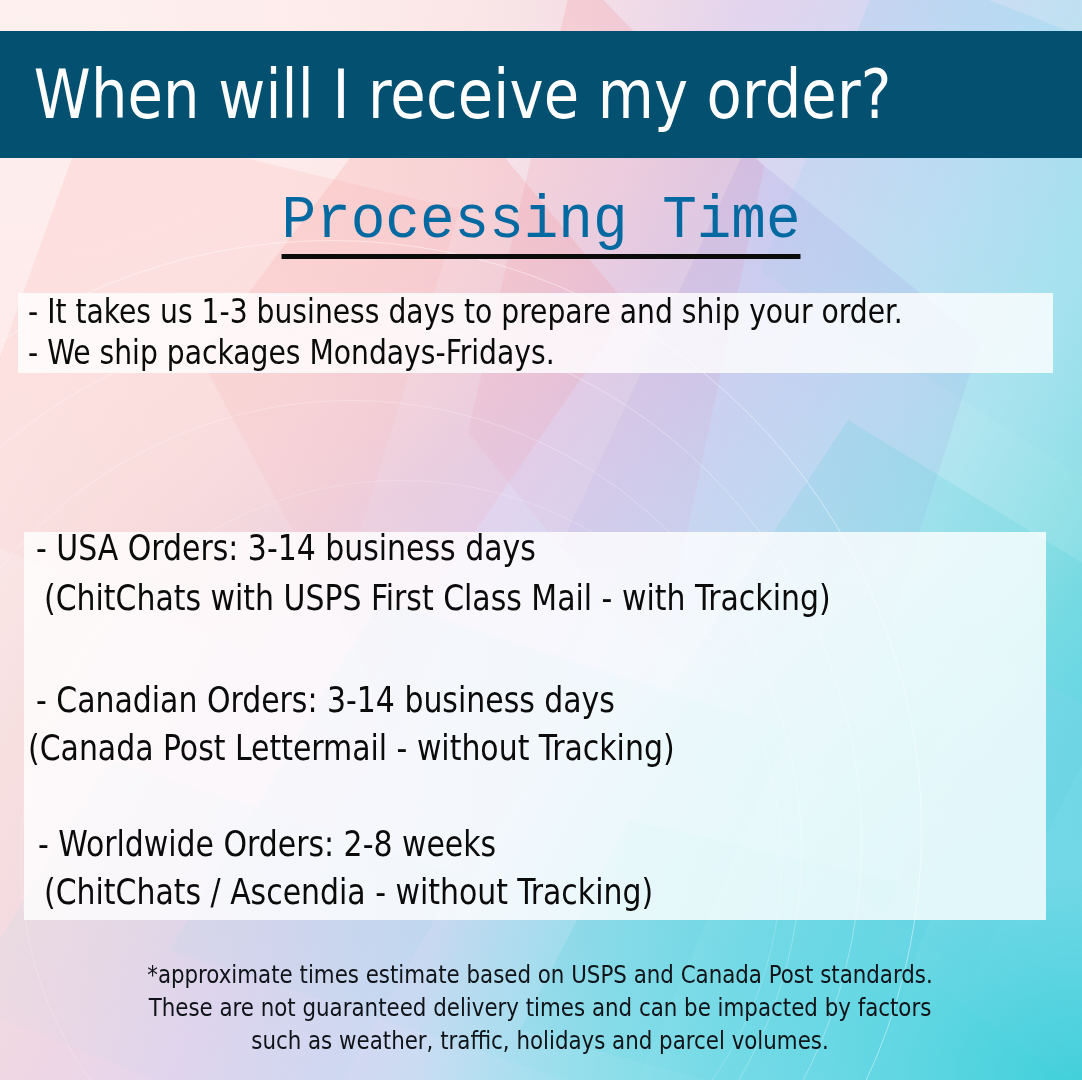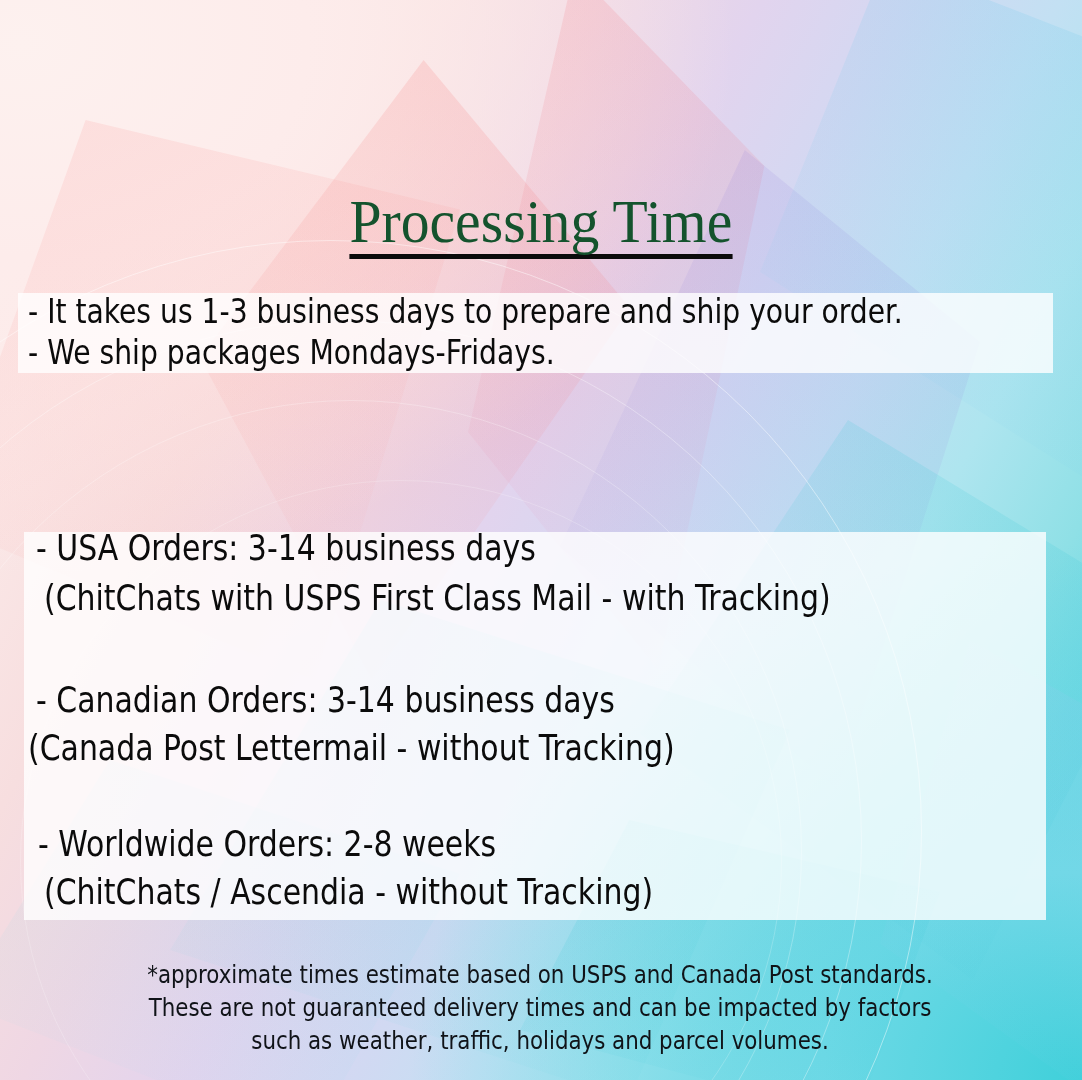--- a/index.html
+++ b/index.html
@@ -77,22 +77,22 @@
   .header-title{
     color:#ffffff;font-size:68px;line-height:1;font-weight:400;
     letter-spacing:.2px;padding-left:36px;white-space:nowrap;
     font-family:"DejaVu Sans Condensed","Liberation Sans",sans-serif;
     transform:scaleX(.94);transform-origin:left center;
   }
 
   
   .section-heading{
     position:absolute;width:100%;text-align:center;
-    color:#14532d;font-weight:400;line-height:1;
-    font-family:Liberation Serif, serif;
+    color:#0369a1;font-weight:400;line-height:1;
+    font-family:Liberation Mono, monospace;
   }
   .section-heading span{
     display:inline-block;border-bottom:5px solid #0b0b0b;padding-bottom:2px;
     transform:scaleX(.93);
   }
   #heading-processing{top:190px;font-size:62px;}
   #heading-shipping{top:424px;font-size:66px;}
 
   
   .panel{
@@ -144,20 +144,23 @@
     <div class="shard s7"></div>
     <div class="shard s8"></div>
     <div class="shard s9"></div>
     <div class="shard s10"></div>
     <div class="swirl w1"></div>
     <div class="swirl w2"></div>
     <div class="swirl w3"></div>
     <div class="swirl w4"></div>
   </div>
 
+  <div class="header-bar">
+    <div class="header-title">When will I receive my order?</div>
+  </div>
 
   <div class="section-heading" id="heading-processing">
     <span>Processing Time</span>
   </div>
 
   <div class="panel" id="panel-processing"></div>
 
   <div class="ptext" id="proc-line-1">- It takes us 1-3 business days to prepare and ship your order.</div>
   <div class="ptext" id="proc-line-2">- We ship packages Mondays-Fridays.</div>
 

